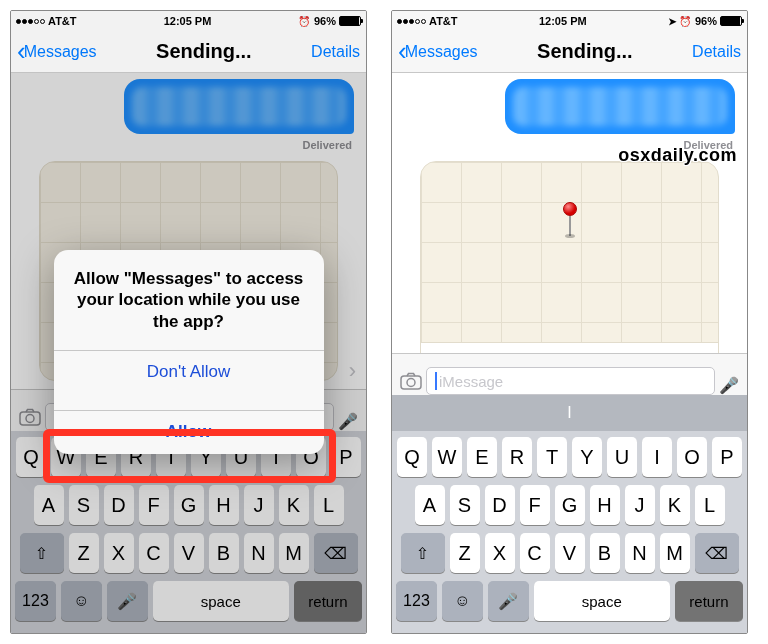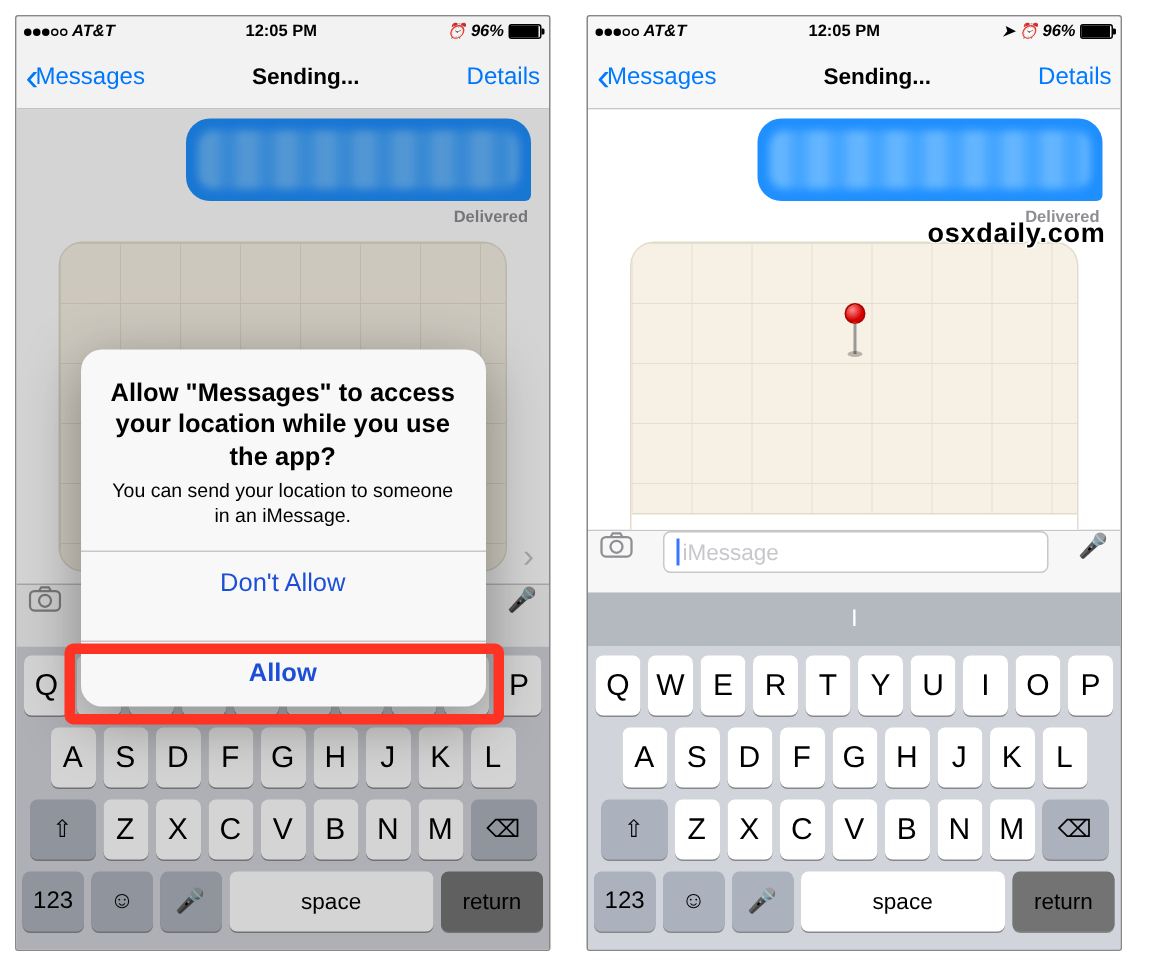--- a/index.html
+++ b/index.html
@@ -27,21 +27,21 @@
   .status-bar {
     height: 20px;
     background: #f7f7f7;
     display: flex;
     align-items: center;
     justify-content: space-between;
     padding: 0 5px;
     font-size: 11px;
     font-weight: 600;
   }
-  .sb-left, .sb-right { display: flex; align-items: center; gap: 3px; font-style: italic; }
+  .sb-left, .sb-right { display: flex; align-items: center; gap: 3px; }
   .dots { display: flex; gap: 1px; }
   .dot { width: 5px; height: 5px; border-radius: 50%; border: 1px solid #000; }
   .dot.filled { background: #000; }
   .alarm { font-size: 10px; }
   .battery {
     width: 22px; height: 10px; border: 1px solid #000; border-radius: 2px;
     position: relative;
   }
   .battery::after {
     content: ""; position: absolute; right: -3px; top: 2px;
@@ -59,21 +59,21 @@
     padding: 0 6px;
   }
   .nav-back {
     color: #007aff;
     font-size: 16px;
     display: flex;
     align-items: center;
     font-weight: 400;
   }
   .chev { font-size: 26px; font-weight: 300; line-height: 1; margin-right: -2px; margin-top:-2px;}
-  .nav-title { font-weight: 600; font-size: 15px; }
+  .nav-title { font-weight: 600; font-size: 20px; }
   .nav-details { color: #007aff; font-size: 16px; }
   
   .convo {
     flex: 1;
     background: #fff;
     position: relative;
     overflow: hidden;
   }
   .bubble {
     position: absolute;
@@ -139,21 +139,21 @@
   .map-chev { color: #c7c7cc; font-size: 20px; }
   .tail-chev {
     position: absolute; right: 10px; top: 285px;
     color: #c7c7cc; font-size: 22px;
   }
   
   .compose {
     height: 42px;
     background: #f7f7f7;
     border-top: 1px solid #c7c7c7;
-    display: flex; align-items: flex-start; gap: 20px;
+    display: flex; align-items: flex-end; gap: 4px;
     padding: 0 8px;
   }
   .camera { color: #8e8e93; font-size: 20px; }
   .text-input {
     flex: 1; height: 28px;
     border: 1px solid #c7c7cc; border-radius: 5px;
     background: #fff;
     display: flex; align-items: center; padding: 0 8px;
     color: #c7c7cc; font-size: 15px;
     position: relative;
@@ -341,21 +341,20 @@
       <div class="key fn small">🎤</div>
       <div class="key space">space</div>
       <div class="key ret">return</div>
     </div>
   </div>
 
   <div class="alert-backdrop">
     <div class="alert">
       <div class="alert-body">
         <div class="alert-title">Allow "Messages" to access your location while you use the app?</div>
-        <div class="alert-msg">You can send your location to someone in an iMessage.</div>
       </div>
       <div class="alert-btn">Don't Allow</div>
       <div class="alert-btn bold">Allow</div>
     </div>
   </div>
   <div class="highlight-ring" style="left:32px; width:293px; top:418px; height:54px;"></div>
 </div>
 
 <div class="phone">
   <div class="status-bar">

